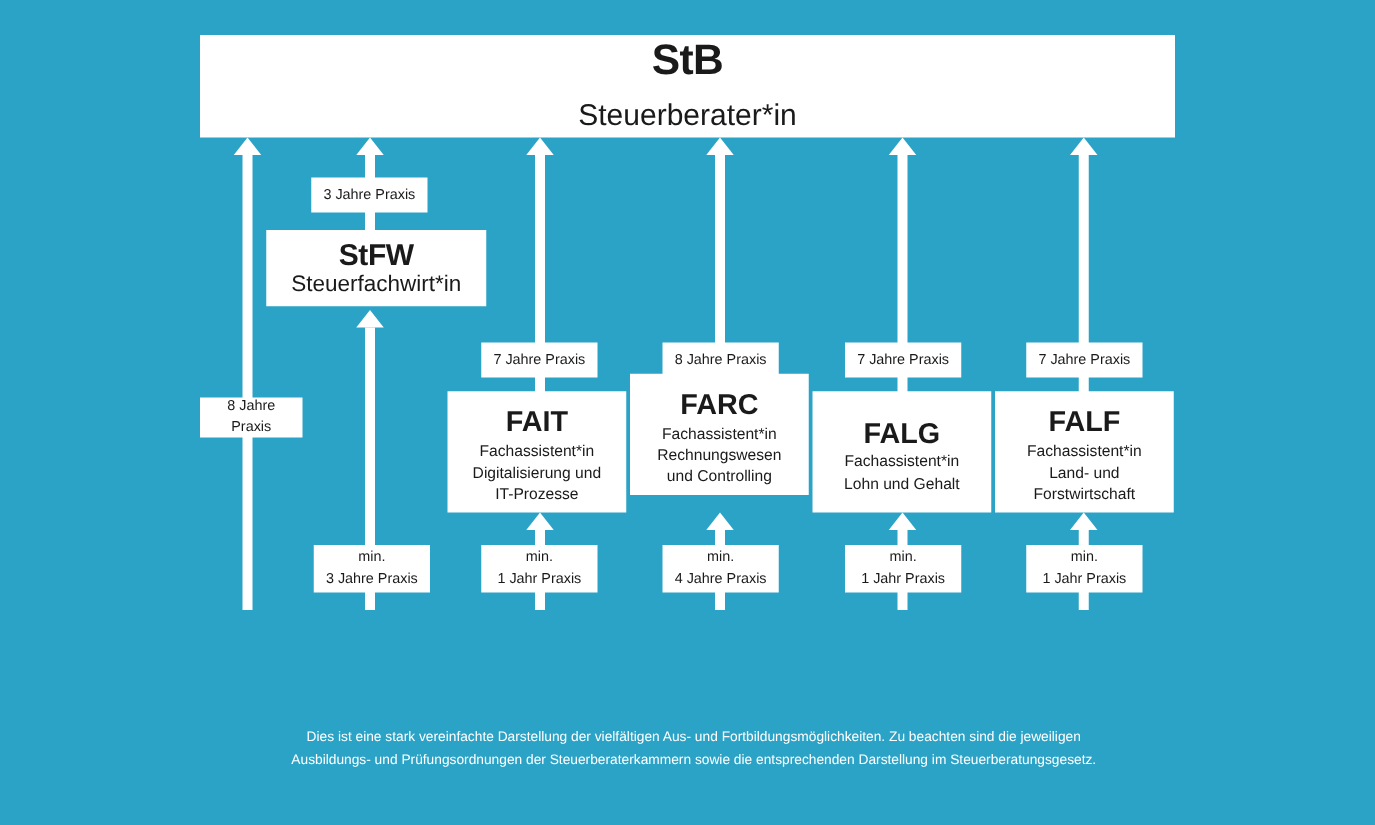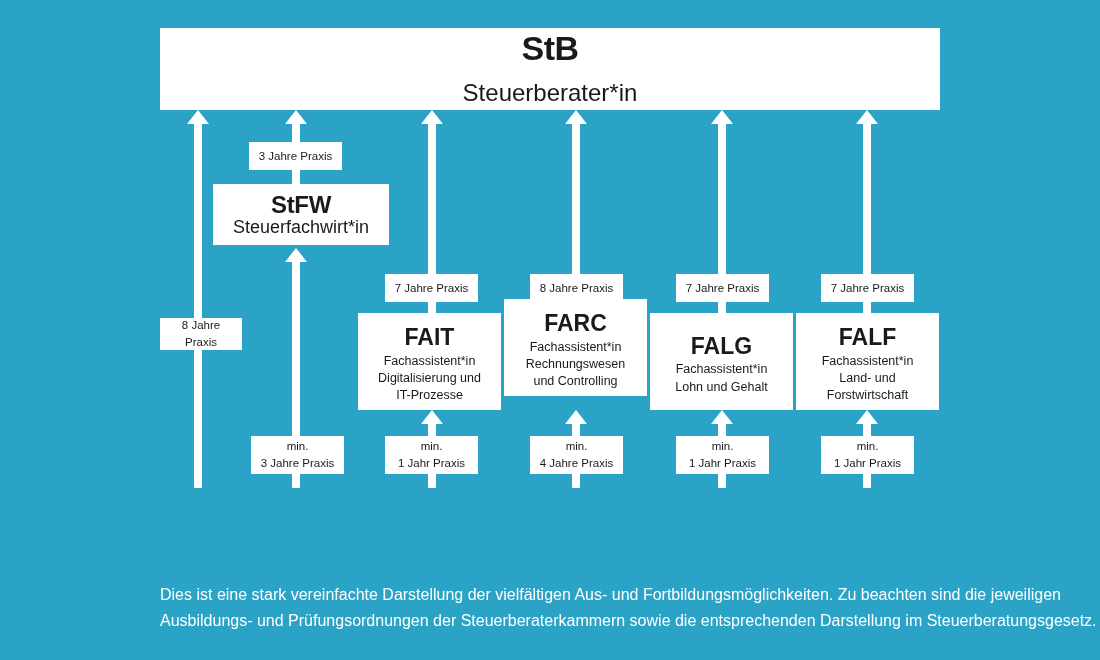--- a/index.html
+++ b/index.html
@@ -96,21 +96,21 @@
     border-left:11px solid transparent;
     border-right:11px solid transparent;
     border-bottom:14px solid #ffffff;
   }
 
   
   #footer{
     position:absolute;
     left:160px;top:582px;width:790px;
     color:#ffffff;
-    font-size:16px;
+    font-size:11px;
     line-height:1.62;
     text-align:center;
   }
   #footer div{white-space:nowrap;}
 </style>
 </head>
 <body style="background: rgb(43, 163, 198);">
 
 <div id="stage">
 

